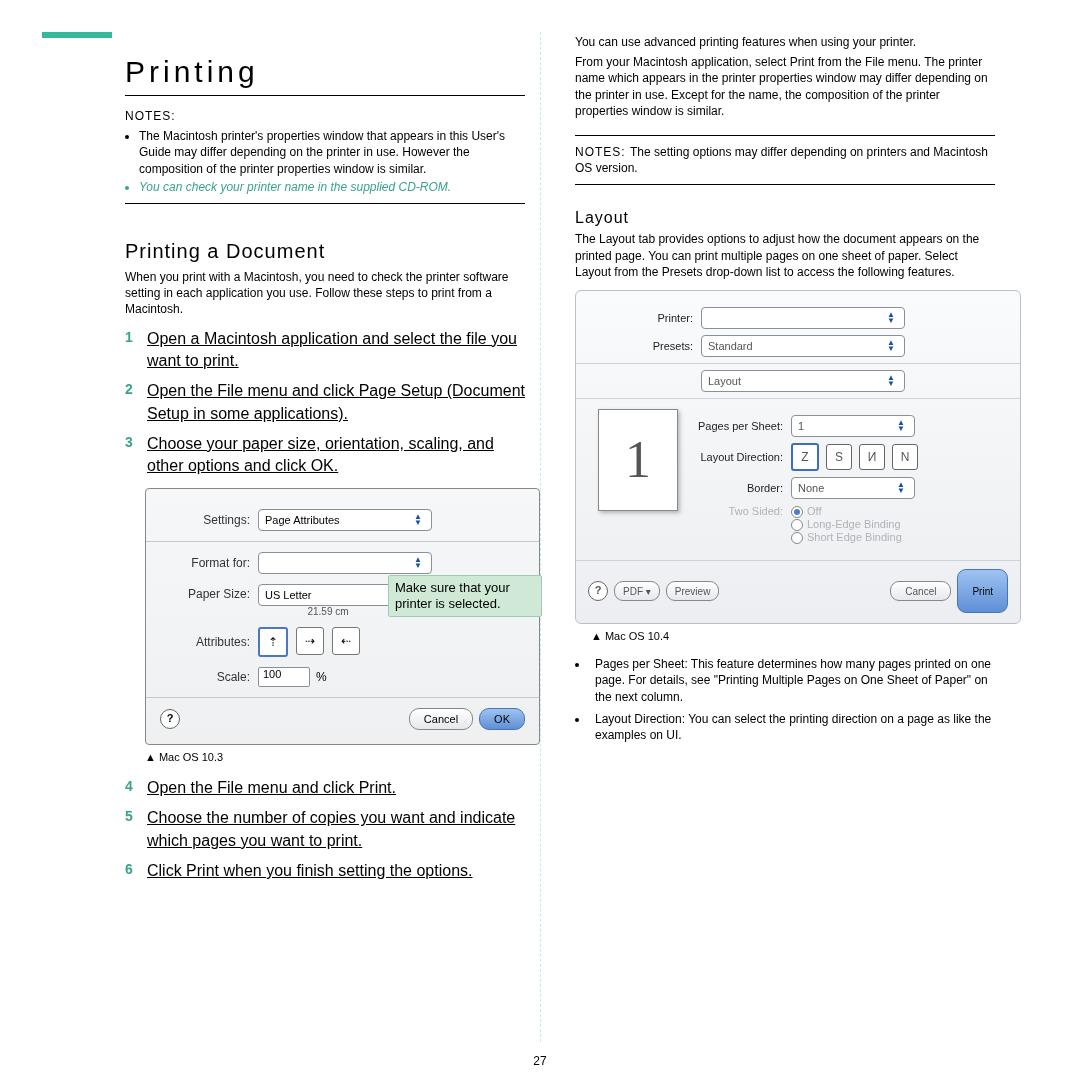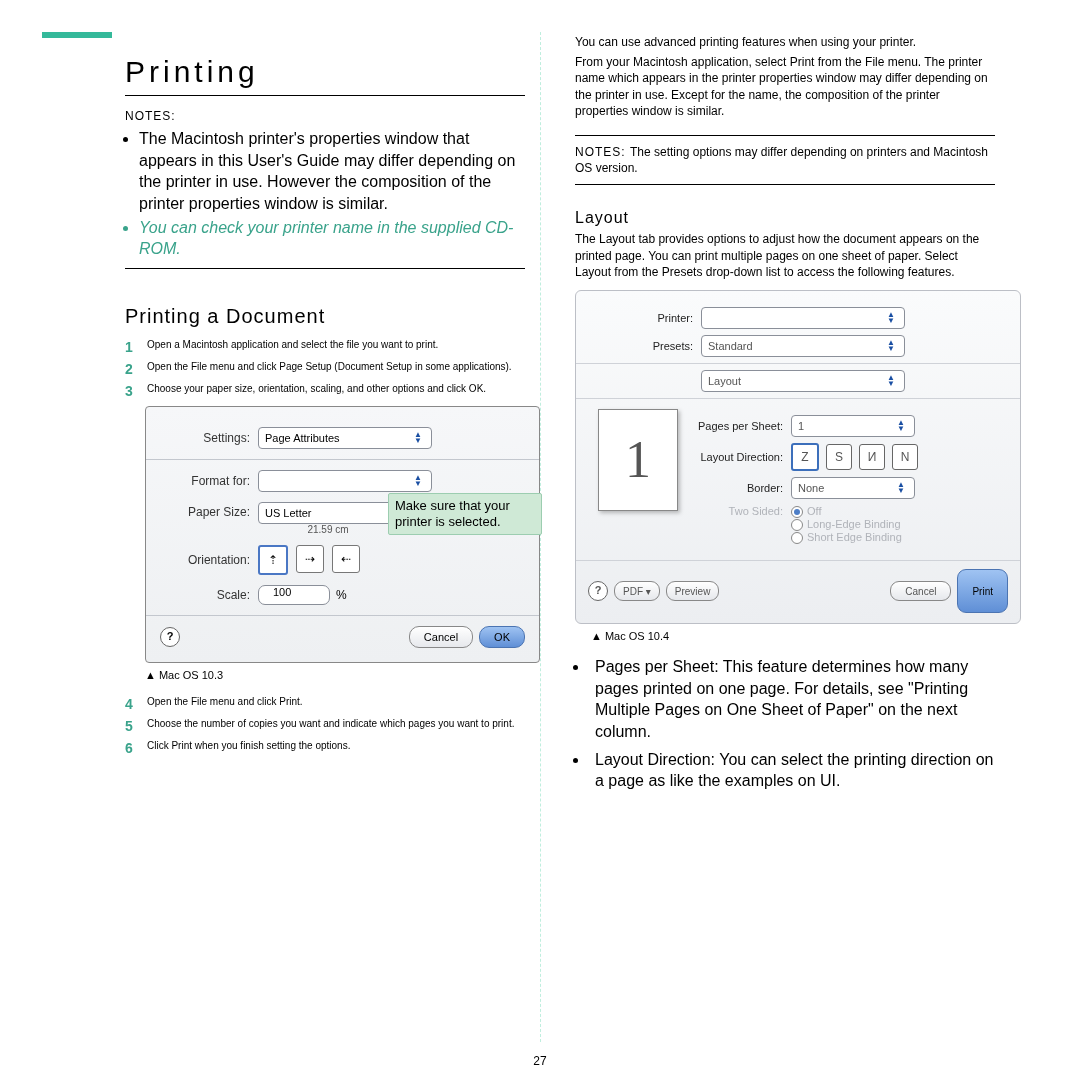--- a/index.html
+++ b/index.html
@@ -53,21 +53,21 @@
   .hr-full {
     border: none;
     border-top: 1px solid #000;
     margin: 2px 0 12px 0;
   }
   .notes-label {
     font-size: 12px;
     letter-spacing: 1px;
   }
   .bullets, .bullets2 {
-    font-size: 16px;
+    font-size: 12px;
     line-height: 1.35;
     padding-left: 14px;
     margin: 4px 0 8px 0;
   }
   .bullets li { margin-bottom: 2px; }
   .bullets2 li { margin-bottom: 6px; padding-left: 6px; }
   .italic-green {
     font-style: italic;
     color: #3aa38b;
   }
@@ -85,23 +85,24 @@
   ol.steps {
     list-style: none;
     padding: 0;
     margin: 10px 0 0 0;
     counter-reset: step;
   }
   ol.steps > li {
     counter-increment: step;
     position: relative;
     padding-left: 22px;
-    font-size: 10px;
+    font-size: 16px;
     line-height: 1.4;
     margin-bottom: 8px;
+    text-decoration: underline;
   }
   ol.steps > li::before {
     content: counter(step);
     position: absolute;
     left: 0;
     top: 0;
     color: #3aa38b;
     font-weight: 700;
     font-size: 14px;
   }
@@ -189,24 +190,24 @@
     justify-content: center;
     font-size: 12px;
   }
   .orient-btn.sel {
     border: 2px solid #4a77c4;
   }
   .scale-input {
     width: 42px;
     height: 18px;
     border: 1px solid #8a8f99;
-    border-radius: 7px;
-    background: #fff;
-    font-size: 11px;
-    padding: 0 14px;
+    border-radius: 2px;
+    background: #fff;
+    font-size: 11px;
+    padding: 0 4px;
   }
   .dlg1 .thin-hr {
     border: none;
     border-top: 1px solid #c3c7ce;
     margin: 8px -14px 10px -14px;
   }
   .btnrow {
     display: flex;
     align-items: center;
   }
@@ -383,20 +384,21 @@
       <div class="body-text">
         <span class="notes-label">NOTES:</span>
       </div>
       <ul class="bullets">
         <li>The Macintosh printer's properties window that appears in this User's Guide may differ depending on the printer in use. However the composition of the printer properties window is similar.</li>
         <li class="italic-green">You can check your printer name in the supplied CD-ROM.</li>
       </ul>
       <hr class="hr-full">
 
       <h2 class="sub">Printing a Document</h2>
+      <p class="body-text">When you print with a Macintosh, you need to check the printer software setting in each application you use. Follow these steps to print from a Macintosh.</p>
 
       <ol class="steps">
         <li>Open a Macintosh application and select the file you want to print.</li>
         <li>Open the File menu and click Page Setup (Document Setup in some applications).</li>
         <li>Choose your paper size, orientation, scaling, and other options and click OK.</li>
       </ol>
 
       <div class="dlg1">
         <div class="row">
           <div class="lbl">Settings:</div>
@@ -422,21 +424,21 @@
               <span>US Letter</span>
               <span class="arrows">▲<br>▼</span>
             </div>
             <div class="paper-dim">21.59 cm</div>
           </div>
         </div>
 
         <div class="callout">Make sure that your printer is selected.</div>
 
         <div class="row">
-          <div class="lbl">Orientation:</div>
+          <div class="lbl">Attributes:</div>
           <div class="orient-group">
             <div class="orient-btn sel">
                 <span>⇡</span>
               </div>
             <div class="orient-btn">
                 <span>⇢</span>
               </div>
             <div class="orient-btn">
                 <span>⇠</span>
               </div>

